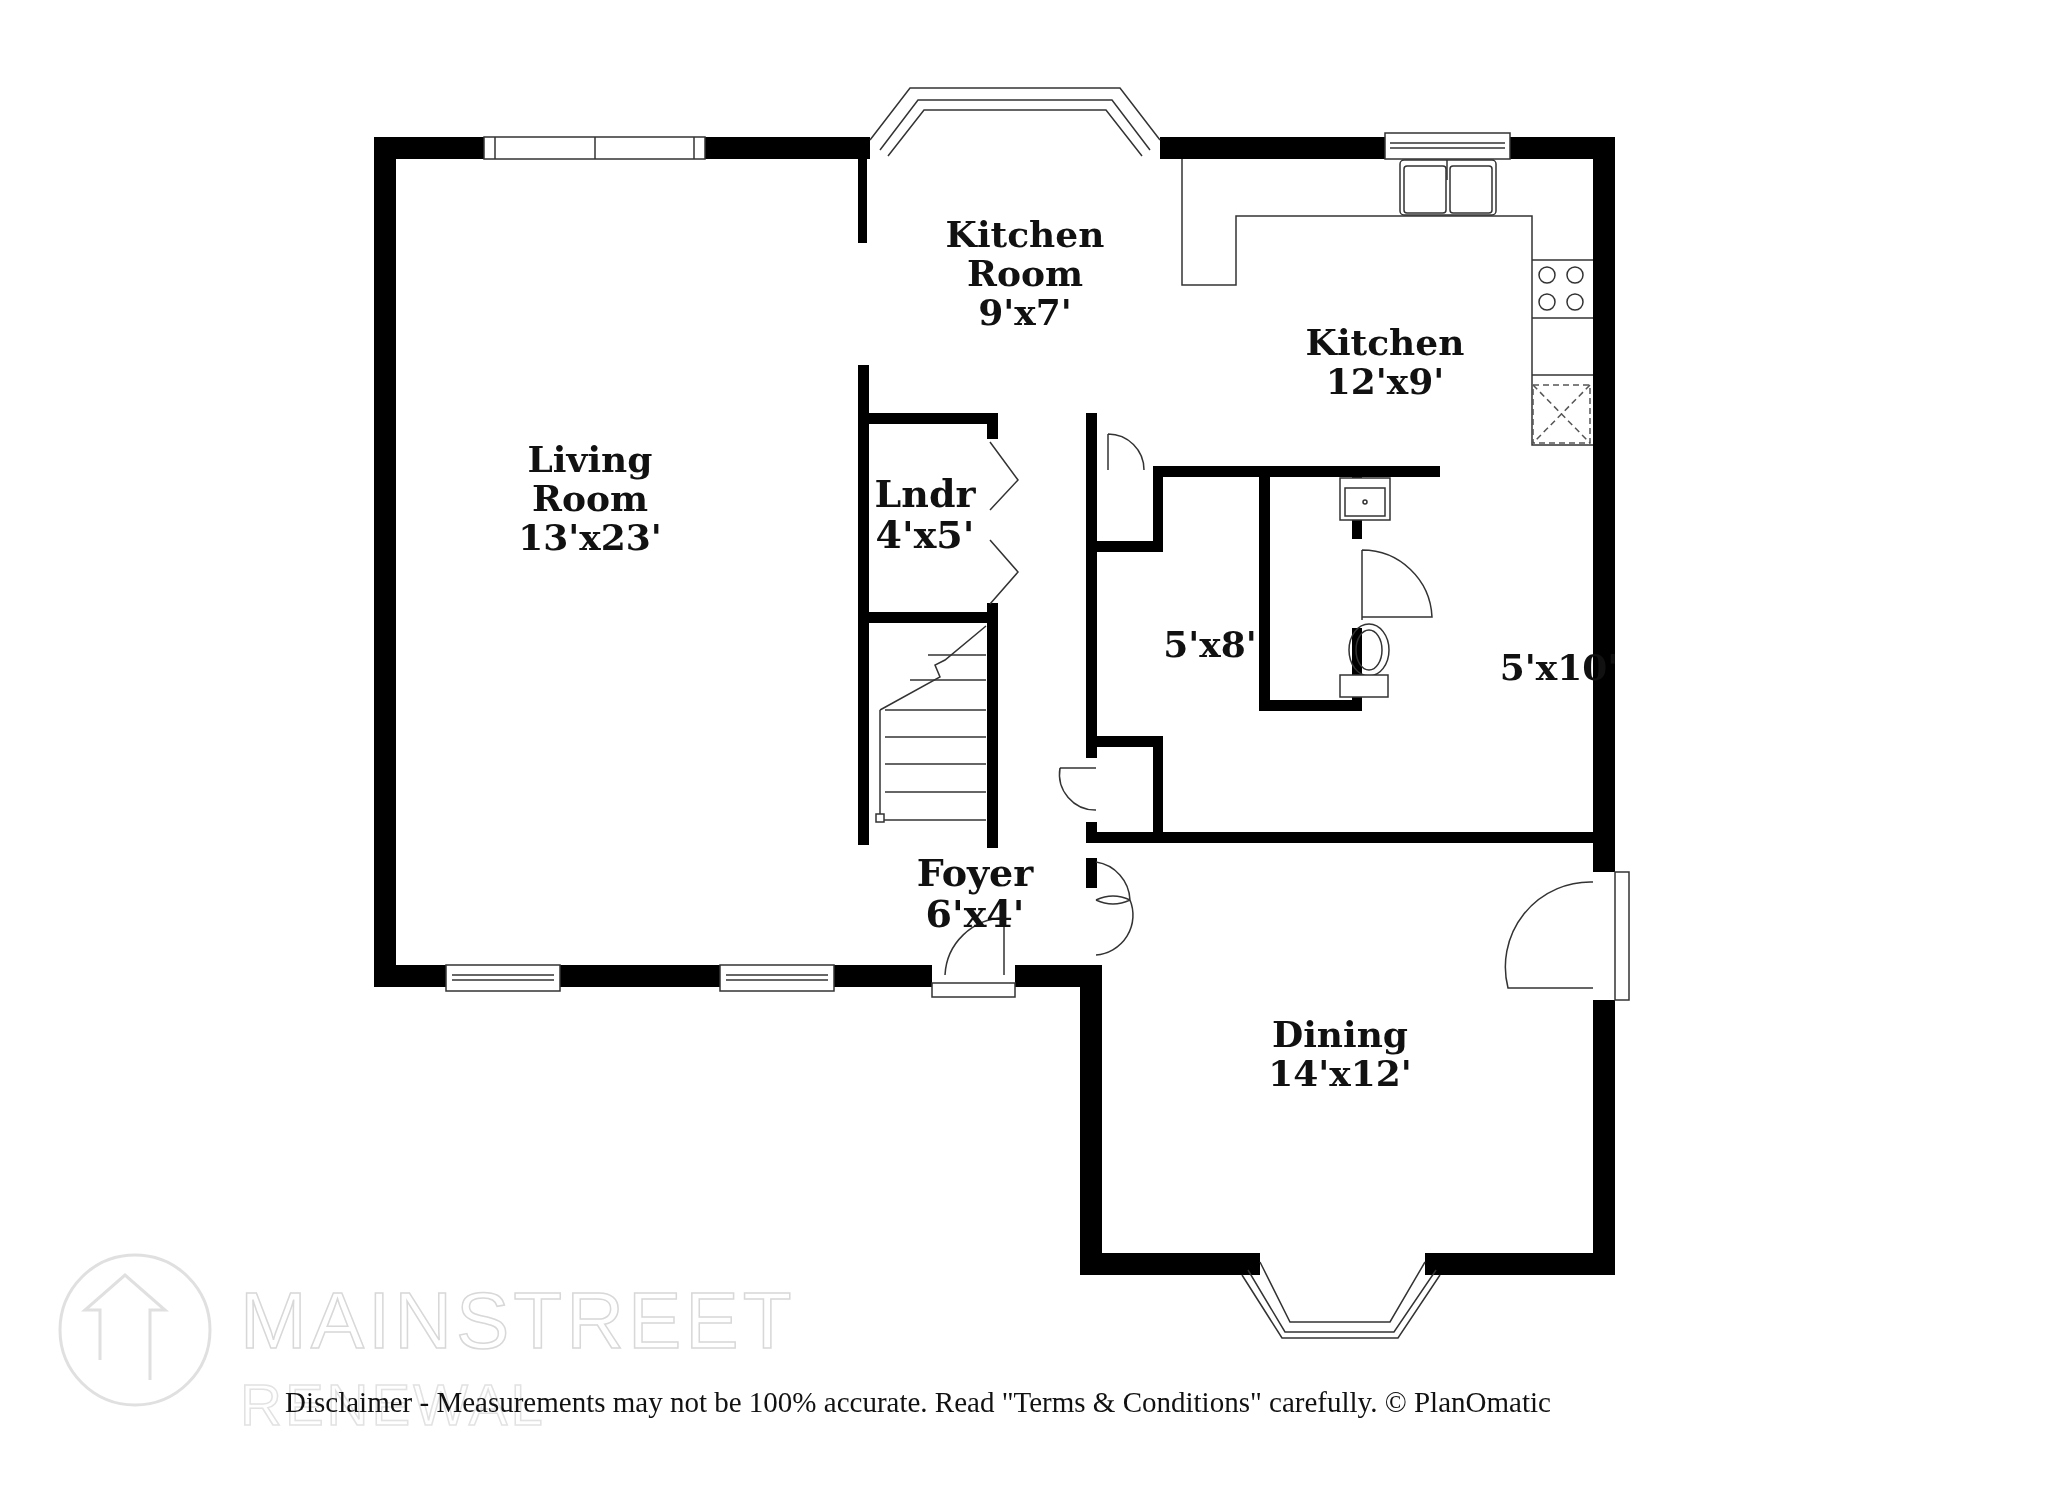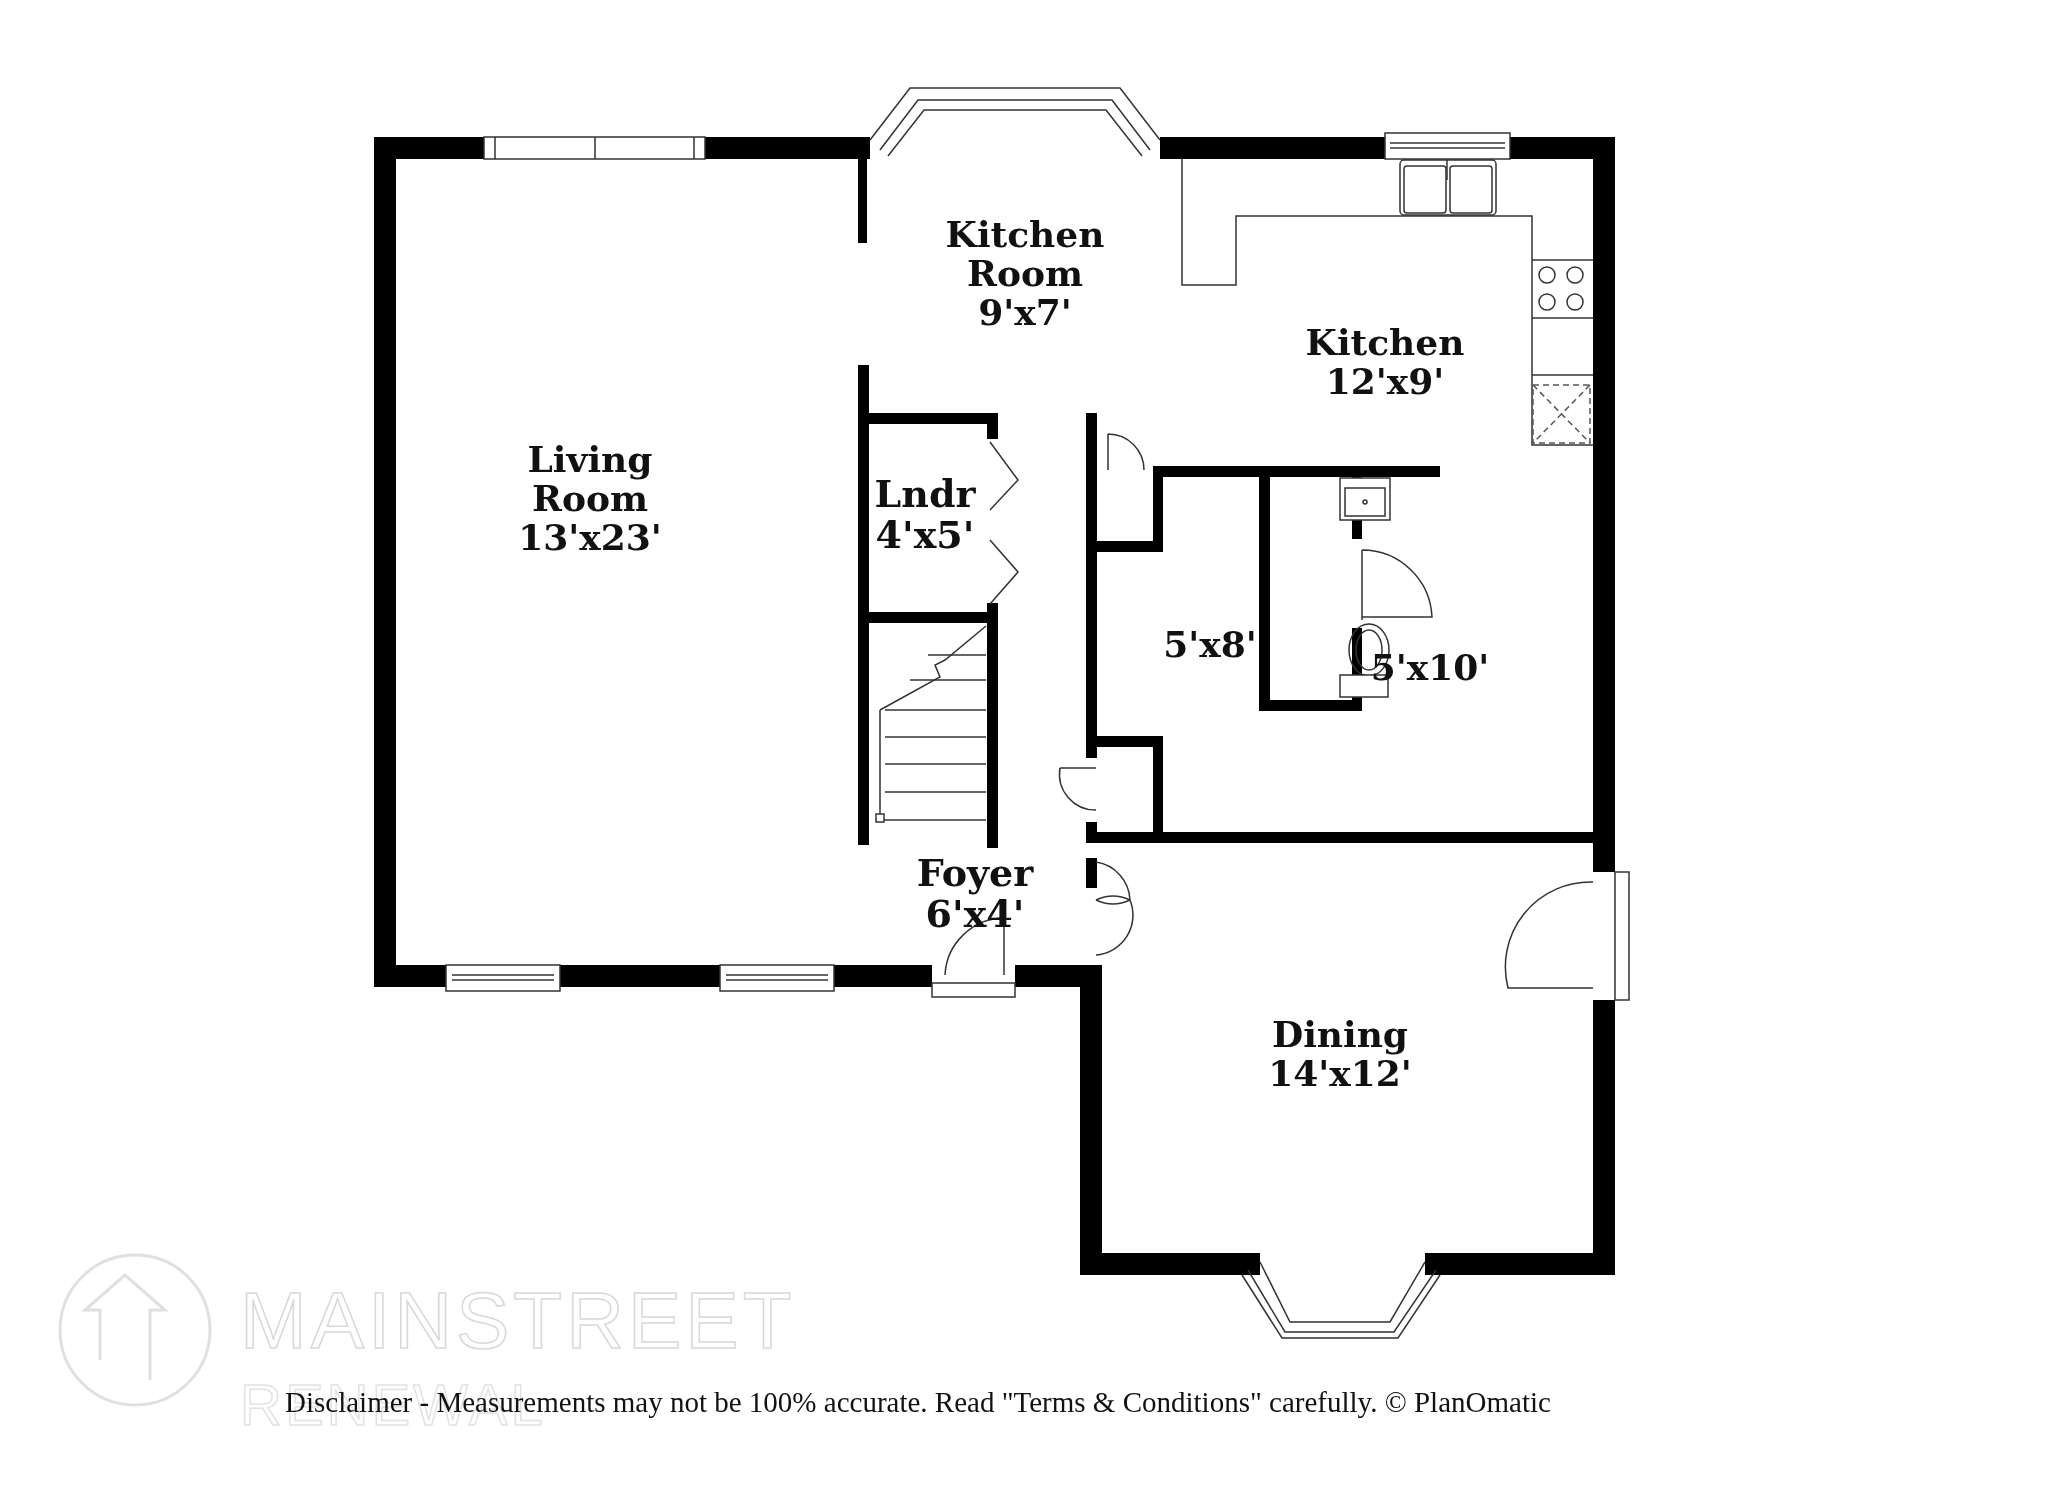--- a/index.html
+++ b/index.html
@@ -215,21 +215,21 @@
   <span>Lndr</span>
   <span>4'x5'</span>
 </div>
 <div class="label md" style="left:910px; top:852px; width:130px;">
   <span>Foyer</span>
   <span>6'x4'</span>
 </div>
 <div class="label lg" style="left:1140px; top:625px; width:140px;">
   <span>5'x8'</span>
 </div>
-<div class="label lg" style="left:1350px; top:648px; width:160px;">
+<div class="label lg" style="left:1479px; top:648px; width:160px;">
   <span>5'x10'</span>
 </div>
 <div class="label lg" style="left:1240px; top:1015px; width:200px;">
   <span>Dining</span>
   <span>14'x12'</span>
 </div>
 
 <div class="disclaimer">Disclaimer - Measurements may not be 100% accurate. Read "Terms &amp; Conditions" carefully. © PlanOmatic</div>
 
 </body></html>

